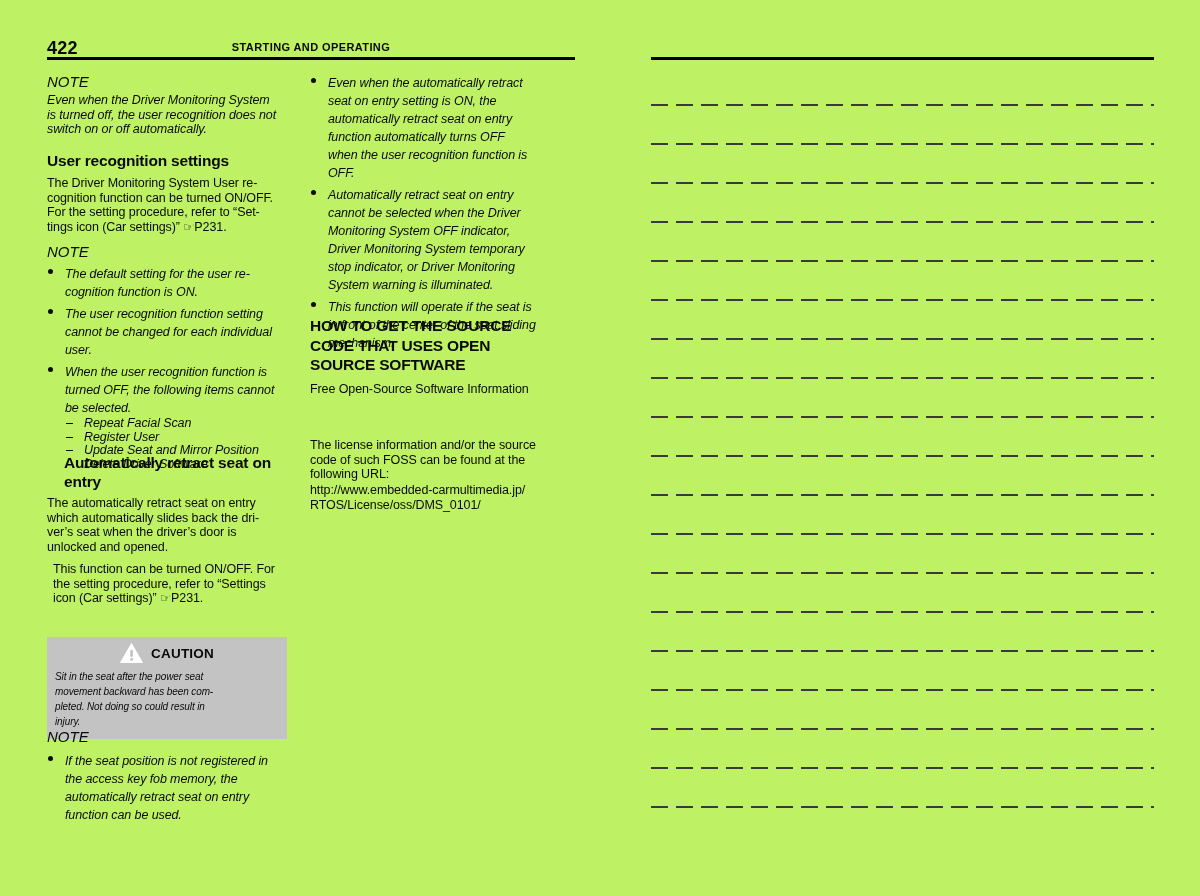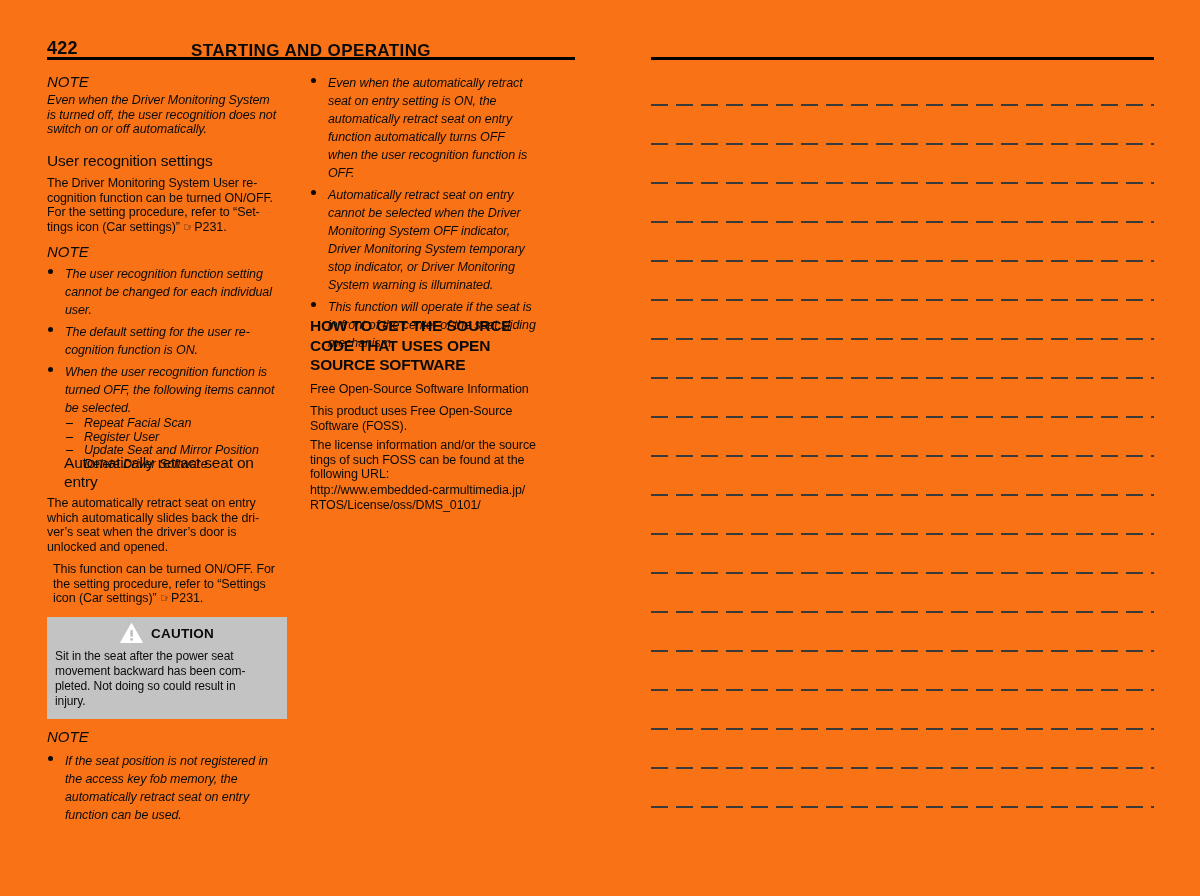--- a/index.html
+++ b/index.html
@@ -1,42 +1,42 @@
 <!DOCTYPE html>
 <html><head>
 <meta charset="utf-8">
 <style>
   * { margin:0; padding:0; box-sizing:border-box; }
   html,body { background:#ffffff; }
   #page {
-    position:relative; width:1200px; height:896px; background:#f97316;
+    position:relative; width:1200px; height:896px; background:#bef264;
     overflow:hidden; color:#0a0a0a;
     font-family:"Liberation Sans","DejaVu Sans",sans-serif;
   }
   .abs { position:absolute; }
   .pre { white-space:pre; }
   .body-txt { font-size:12.5px; line-height:14.6px; letter-spacing:-0.1px; }
   .it { font-style:italic; }
   .note-label { font-size:15px; line-height:17px; font-style:italic; }
-  .sec-title { font-size:15.5px; line-height:19px; font-weight:normal; letter-spacing:-0.2px; }
+  .sec-title { font-size:15.5px; line-height:19px; font-weight:bold; letter-spacing:-0.2px; }
   .big-title { font-size:15.5px; line-height:19.5px; font-weight:bold; letter-spacing:-0.2px; }
   .pagenum { font-size:18px; font-weight:bold; letter-spacing:0.2px; }
-  .chap { font-size:17px; font-weight:bold; letter-spacing:0.4px; text-align:center; }
+  .chap { font-size:11px; font-weight:bold; letter-spacing:0.4px; text-align:center; }
   .rule { background:#000; }
   .col { width:248px; }
   .bullet-row { position:relative; padding-left:18px; margin-bottom:4px; }
   .dot { position:absolute; left:1px; top:5px; width:5px; height:5px;
          border-radius:50%; background:#0a0a0a; }
   .sub-row { position:relative; padding-left:18px; line-height:13.5px; font-size:12.5px;
              letter-spacing:-0.1px; font-style:italic; }
   .sub-dash { position:absolute; left:0; top:0; }
-  .caution-box { width:240px; background:#c3c3c3; padding:6px 8px 10px 8px; }
+  .caution-box { width:240px; background:#c3c3c3; padding:6px 8px 10px 8px;margin-top:20px; }
   .caution-head { display:flex; align-items:center; justify-content:center; gap:8px; height:20px; }
   .caution-word { font-size:13.5px; font-weight:bold; letter-spacing:0.2px; }
-  .caution-body { margin-top:6px; font-size:12px; line-height:15px; letter-spacing:-0.1px; }
+  .caution-body { margin-top:6px; font-size:10px; line-height:15px; letter-spacing:-0.1px;font-style:italic; }
   .dash-line { height:2px; margin-bottom:37px;
     background:repeating-linear-gradient(90deg,#3a3a3a 0 17px,transparent 17px 25px); }
 </style>
 </head>
 <body>
 
 <div id="page">
 
   <div class="abs pagenum" style="left:47px; top:38px;">422</div>
   <div class="abs chap" style="left:47px; top:41px; width:528px;">STARTING AND OPERATING</div>
@@ -57,28 +57,28 @@
   <div class="abs col body-txt pre" style="left:47px; top:176px;">The Driver Monitoring System User re-
 cognition function can be turned ON/OFF.
 For the setting procedure, refer to “Set-
 tings icon (Car settings)” ☞P231.</div>
 
   <div class="abs col" style="left:47px; top:243px;">
     <div class="note-label">NOTE</div>
     <div style="margin-top:4px;">
       <div class="bullet-row">
         <span class="dot"></span>
+        <span class="body-txt it pre">The default setting for the user re-
+cognition function is ON.</span>
+      </div>
+      <div class="bullet-row">
+        <span class="dot"></span>
         <span class="body-txt it pre">The user recognition function setting
 cannot be changed for each individual
 user.</span>
-      </div>
-      <div class="bullet-row">
-        <span class="dot"></span>
-        <span class="body-txt it pre">The default setting for the user re-
-cognition function is ON.</span>
       </div>
       <div class="bullet-row" style="margin-bottom:1px;">
         <span class="dot"></span>
         <span class="body-txt it pre">When the user recognition function is
 turned OFF, the following items cannot
 be selected.</span>
       </div>
       <div style="padding-left:19px;">
         <div class="sub-row">
           <span class="sub-dash">–</span>
@@ -164,25 +164,23 @@
 mechanism.</span>
     </div>
   </div>
 
   <div class="abs col big-title pre" style="left:310px; top:316px;">HOW TO GET THE SOURCE
 CODE THAT USES OPEN
 SOURCE SOFTWARE</div>
 
   <div class="abs col body-txt pre" style="left:310px; top:382px;">Free Open-Source Software Information</div>
 
-  <div class="abs col body-txt pre" style="left:310px; top:404px;">This product uses Free Open-Source
-Software (FOSS).</div>
 
   <div class="abs col body-txt pre" style="left:310px; top:438px;">The license information and/or the source
-tings of such FOSS can be found at the
+code of such FOSS can be found at the
 following URL:</div>
 
   <div class="abs col body-txt pre" style="left:310px; top:483px;">http://www.embedded-carmultimedia.jp/
 RTOS/License/oss/DMS_0101/</div>
 
   <div class="abs" style="left:651px; top:104px; width:503px;">
       <div class="dash-line"></div>
       <div class="dash-line"></div>
       <div class="dash-line"></div>
       <div class="dash-line"></div>

